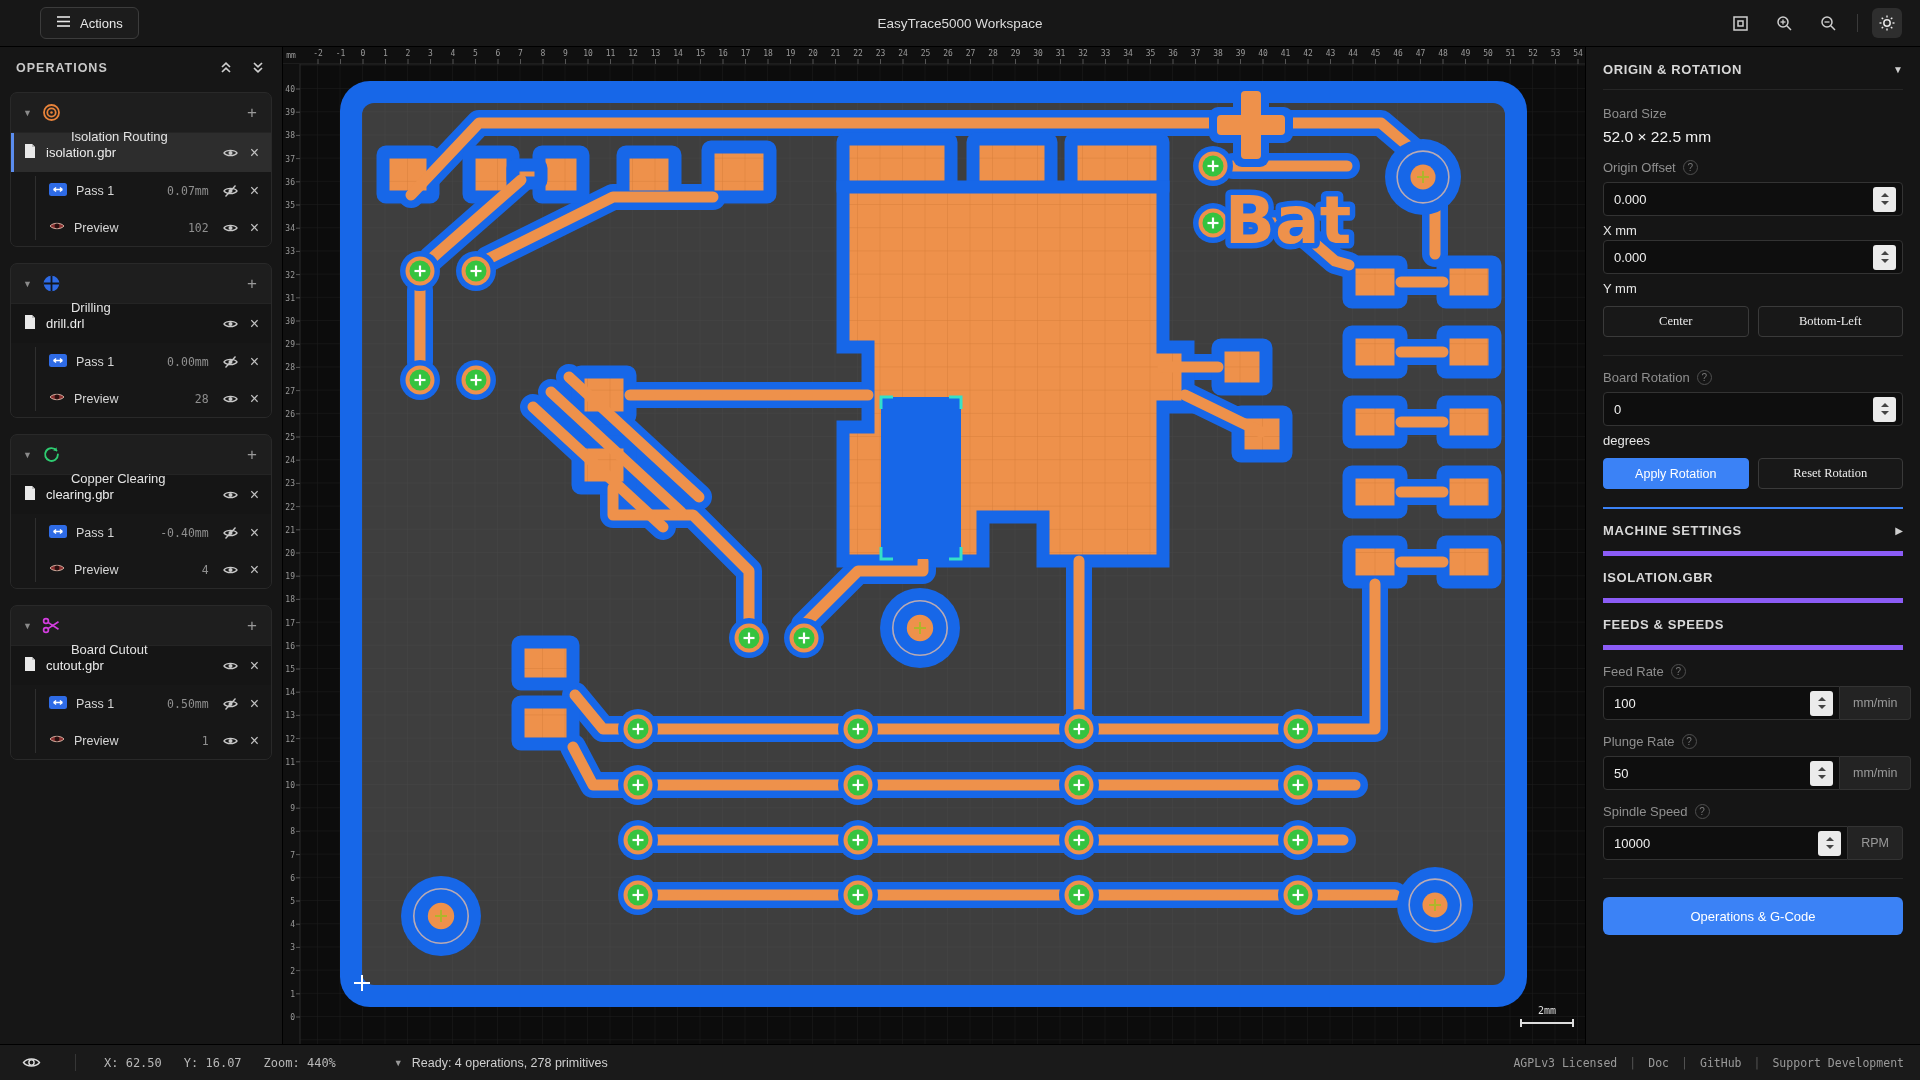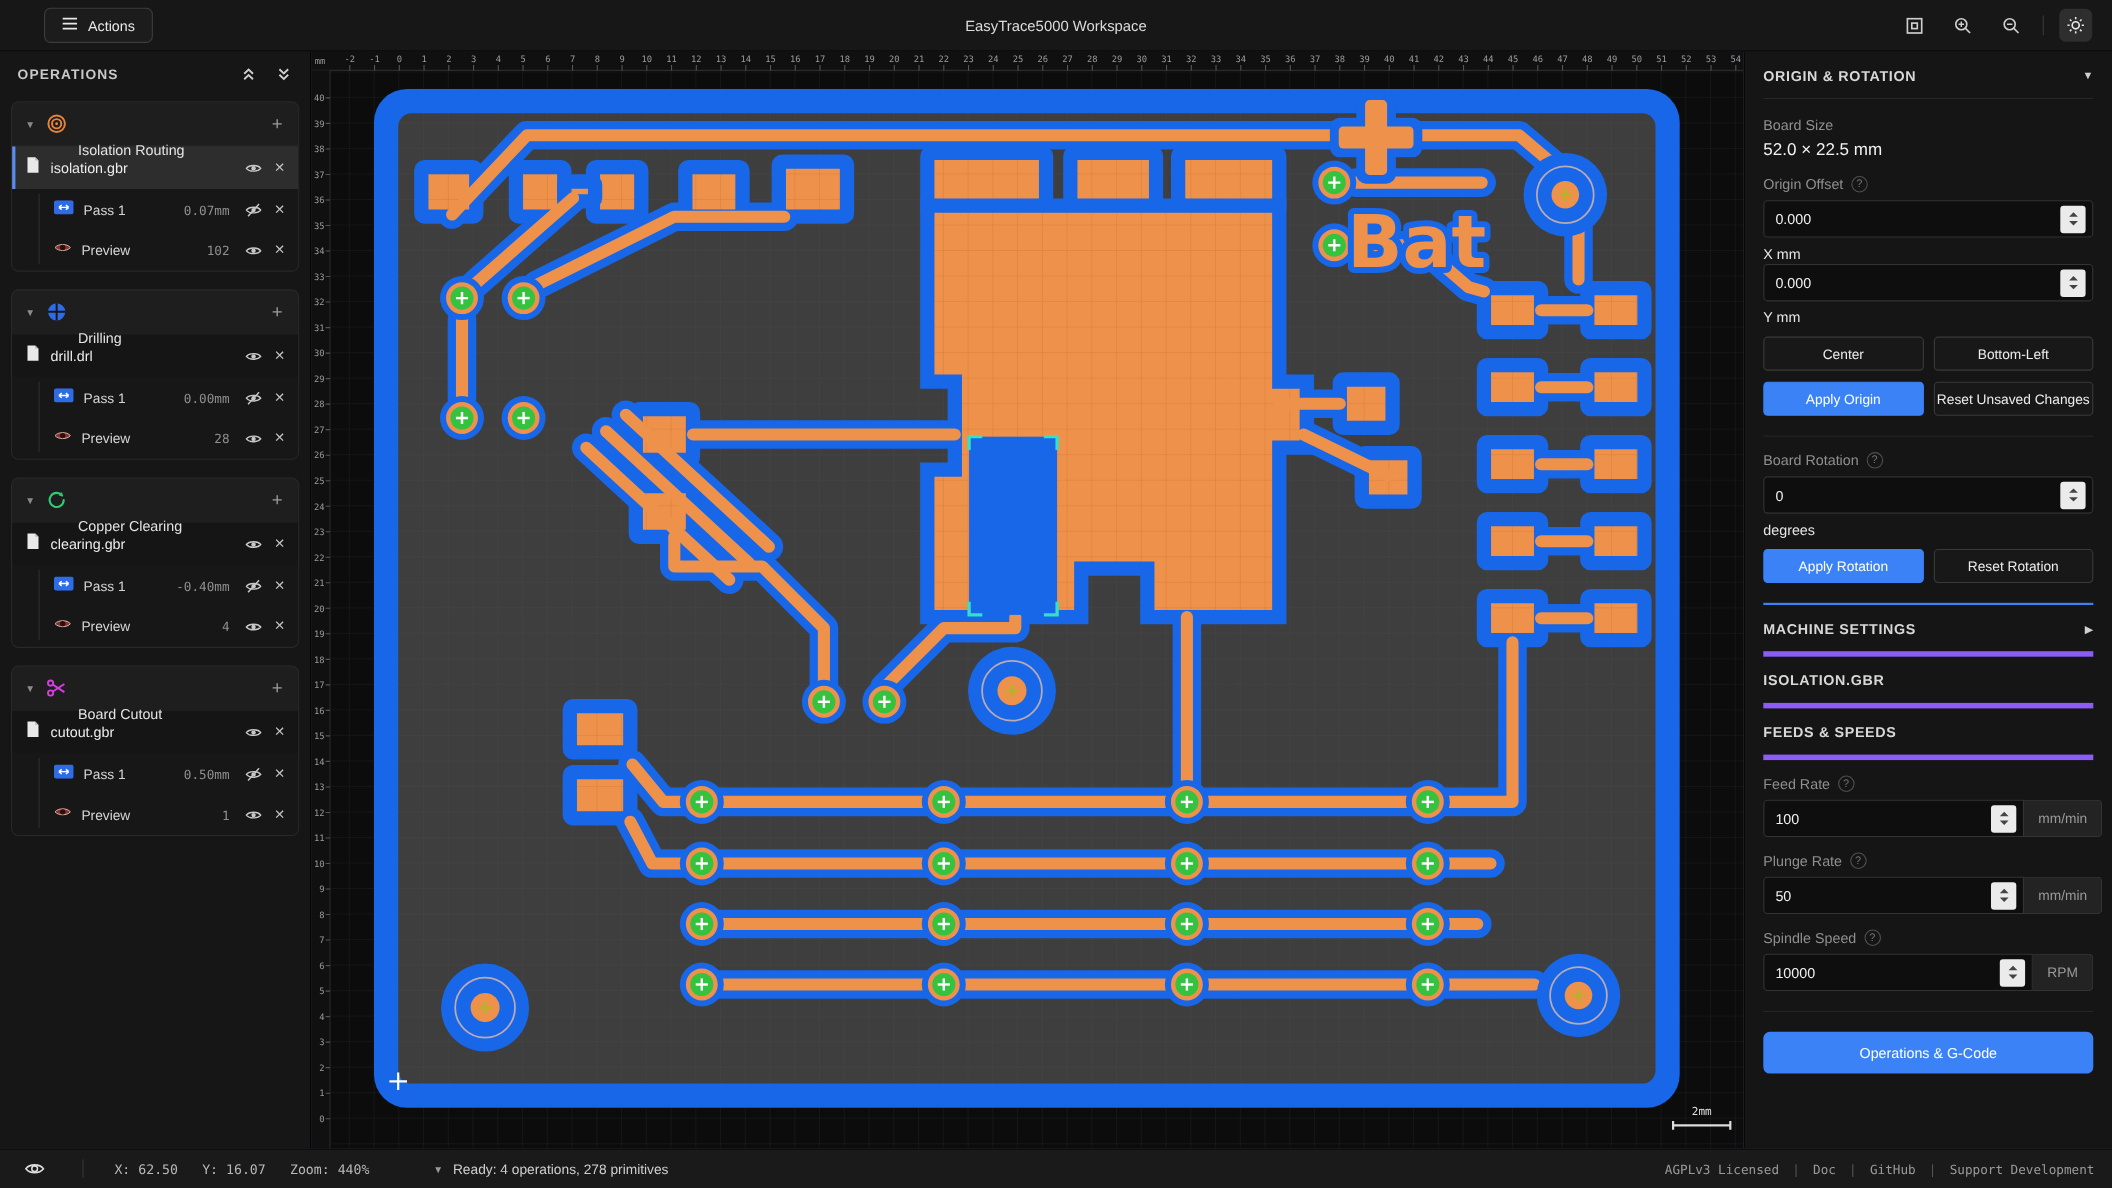--- a/index.html
+++ b/index.html
@@ -1,18 +1,18 @@
 <!DOCTYPE html>
 <html><head>
 <meta charset="utf-8">
 <style>
   * { margin:0; padding:0; box-sizing:border-box; }
   html,body { background:#000; }
   body { font-family:"Liberation Sans", sans-serif; color:#e6e6e6; }
-  .app { position:relative; width:1920px; height:1080px; background:#c4b5fd; overflow:hidden; display:flex; flex-direction:column; }
+  .app { position:relative; width:1920px; height:1080px; background:#4d7c0f; overflow:hidden; display:flex; flex-direction:column; }
 
   
   .topbar { height:47px; flex:0 0 47px; background:#171717; border-bottom:1px solid #000; display:flex; align-items:center; position:relative; padding:0 18px; }
   .actions-btn { margin-left:22px; display:flex; align-items:center; gap:9px; border:1px solid #3c3c3c; background:#1c1c1c; border-radius:6px; padding:7px 15px; font-size:13px; color:#e8e8e8; cursor:pointer; }
   .topbar-title { position:absolute; left:0; right:0; text-align:center; font-size:13.5px; color:#dcdcdc; pointer-events:none; }
   .topbar-right { margin-left:auto; display:flex; align-items:center; gap:14px; }
   .tb-icon { width:30px; height:30px; display:flex; align-items:center; justify-content:center; border-radius:6px; cursor:pointer; }
   .tb-icon.active { background:#2e2e2e; }
   .tb-sep { width:1px; height:18px; background:#3a3a3a; }
 
@@ -64,21 +64,21 @@
   .spinner { width:23px; height:25px; background:#ebebeb; border-radius:3px; display:flex; flex-direction:column; align-items:center; justify-content:center; gap:4px; cursor:pointer; }
   .spinner i { width:0; height:0; border-left:4px solid transparent; border-right:4px solid transparent; }
   .spinner i.up { border-bottom:4px solid #444; }
   .spinner i.dn { border-top:4px solid #444; }
   .unit-after { color:#e6e6e6; margin:7px 0 2px; }
   .input-with-unit { display:flex; }
   .input-with-unit .num-input { flex:1; border-radius:4px 0 0 4px; }
   .unit-chip { background:#232323; border:1px solid #333; border-left:none; border-radius:0 4px 4px 0; color:#9a9a9a; font-size:12.5px; display:flex; align-items:center; padding:0 13px; }
   .btn-row { display:grid; grid-template-columns:1fr 1fr; gap:9px; margin-top:10px; }
   .btn { height:31px; border-radius:4px; display:flex; align-items:center; justify-content:center; font-size:12.5px; cursor:pointer; }
-  .btn-secondary { background:#181818; border:1px solid #3a3a3a; color:#ececec; }
+  .btn-secondary { background:#181818; border:1px solid #3a3a3a; color:#ececec;font-family:Liberation Serif, serif; }
   .btn-primary { background:#3b82f6; border:1px solid #3b82f6; color:#fff; }
   .divider { height:1px; background:#262626; margin:18px 0 2px; }
   .accent-divider { height:2px; background:#3b82f6; margin-top:18px; }
   .sect-row { display:flex; align-items:center; justify-content:space-between; padding:14px 0 13px; border-bottom:5px solid #8b5cf6; }
   .sect-row .sect-title { font-size:13px; font-weight:bold; letter-spacing:.6px; color:#d8d8d8; }
   .gcode-btn { width:100%; height:38px; margin-top:16px; background:#3b82f6; border:none; border-radius:6px; color:#fff; font-size:13px; font-family:Liberation Sans, sans-serif; cursor:pointer; }
 
   
   .statusbar { height:36px; flex:0 0 36px; background:#1a1a1a; border-top:1px solid #000; display:flex; align-items:center; padding:0 16px; font-size:12px; color:#b5b5b5; }
   .sb-eye { display:flex; margin:0 34px 0 6px; cursor:pointer; }
@@ -957,24 +957,20 @@
             <i class="up"></i>
             <i class="dn"></i>
           </span>
       </div>
       <div class="unit-after" data-interactable="false">Y mm</div>
 
       <div class="btn-row">
         <div class="btn btn-secondary" data-interactable="true">Center</div>
         <div class="btn btn-secondary" data-interactable="true">Bottom-Left</div>
       </div>
-      <div class="btn-row">
-        <div class="btn btn-primary" data-interactable="true">Apply Origin</div>
-        <div class="btn btn-secondary" data-interactable="true">Reset Unsaved Changes</div>
-      </div>
 
       <div class="divider" data-interactable="false"></div>
 
       <div class="field-label" data-interactable="false">
         <span>Board Rotation</span>
         <span class="help-circle" data-interactable="true">?</span>
       </div>
       <div class="num-input" data-interactable="true">
         <input data-interactable="true" readonly="" value="0" style="">
         <span class="spinner" data-interactable="true">

